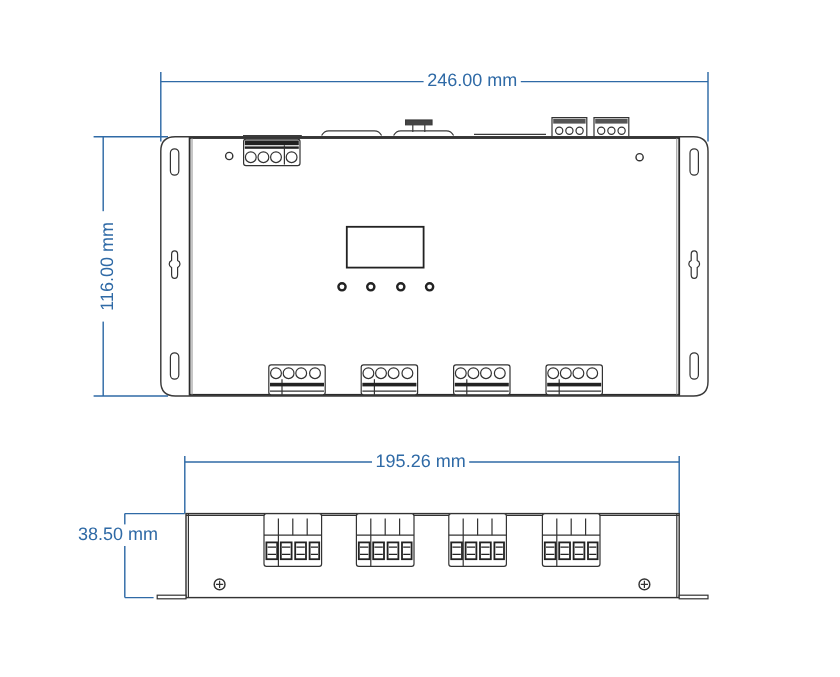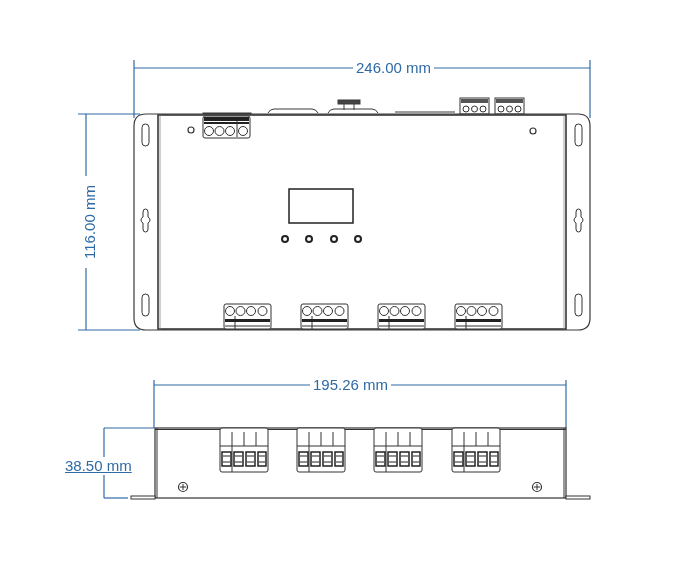--- a/index.html
+++ b/index.html
@@ -243,13 +243,13 @@
         <line x1="27" y1="34" x2="34" y2="34" stroke="#222"></line>
       <line x1="39" y1="28" x2="45" y2="28" stroke="#222"></line>
         <line x1="39" y1="34" x2="45" y2="34" stroke="#222"></line>
     </g>
   </g>
 </svg>
 
 <div class="dim-text" style="left:314px; top:59px;margin-left:39px;">246.00 mm</div>
 <div class="dim-text dim-vert" style="left:44px; top:213px; width:86px; text-align:center;">116.00 mm</div>
 <div class="dim-text" style="left:310px; top:376px;">195.26 mm</div>
-<div class="dim-text" style="left:62px; top:457px;text-decoration:underline;">38.50 mm</div>
+<div class="dim-text" style="left:62px; top:437px;">38.50 mm</div>
 
 </body></html>

